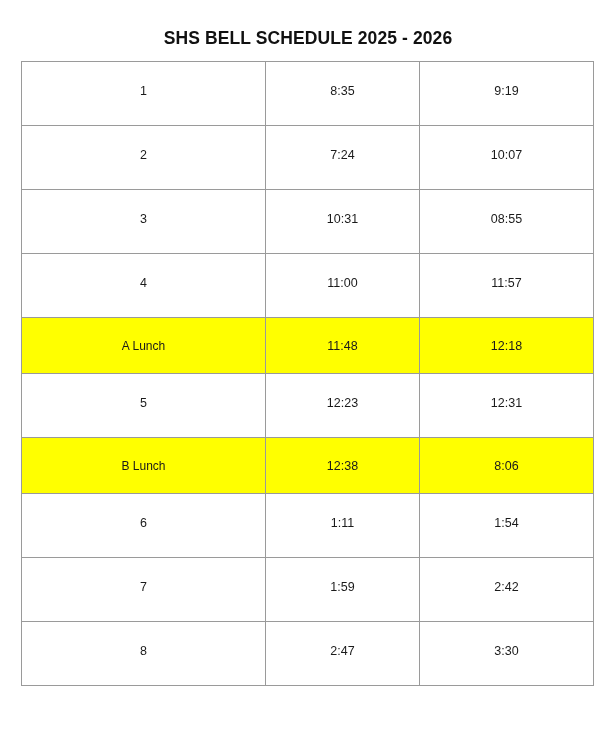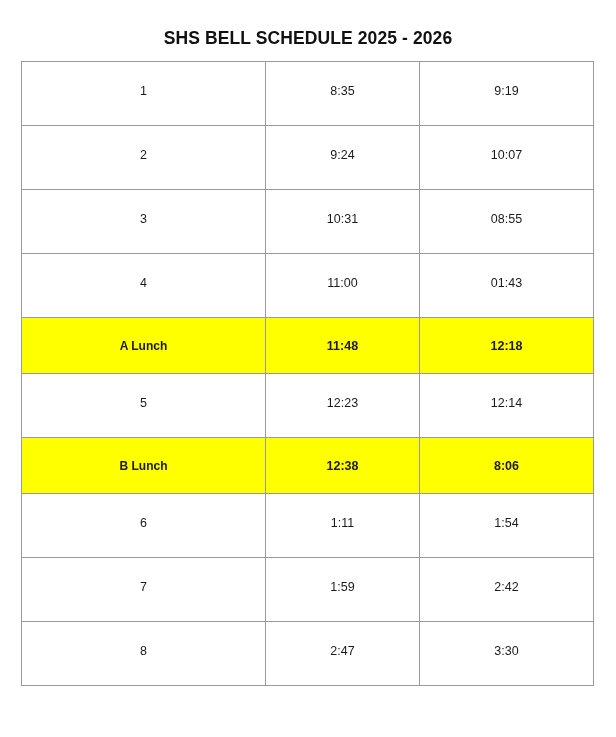--- a/index.html
+++ b/index.html
@@ -52,21 +52,20 @@
     box-sizing: border-box;
   }
   .col-period { width: 244px; }
   .col-start  { width: 154px; }
   .col-end    { width: 174px; }
 
   tr.lunch-row td {
     background: #FFFF00;
     height: 56px;
     padding-bottom: 0;
-    font-weight: bold;
   }
   tr.lunch-row td.col-period {
     font-size: 12px;
   }
 </style>
 </head>
 <body>
 
 <div class="page">
 
@@ -74,42 +73,42 @@
 
   <table class="schedule-table">
     <tbody>
         <tr>
           <td class="col-period">1</td>
           <td class="col-start">8:35</td>
           <td class="col-end">9:19</td>
         </tr>
         <tr>
           <td class="col-period">2</td>
-          <td class="col-start">9:24</td>
+          <td class="col-start">7:24</td>
           <td class="col-end">10:07</td>
         </tr>
         <tr>
           <td class="col-period">3</td>
           <td class="col-start">10:31</td>
           <td class="col-end">08:55</td>
         </tr>
         <tr>
           <td class="col-period">4</td>
           <td class="col-start">11:00</td>
-          <td class="col-end">01:43</td>
+          <td class="col-end">11:57</td>
         </tr>
         <tr class="lunch-row">
           <td class="col-period">A Lunch</td>
           <td class="col-start">11:48</td>
           <td class="col-end">12:18</td>
         </tr>
         <tr>
           <td class="col-period">5</td>
           <td class="col-start">12:23</td>
-          <td class="col-end">12:14</td>
+          <td class="col-end">12:31</td>
         </tr>
         <tr class="lunch-row">
           <td class="col-period">B Lunch</td>
           <td class="col-start">12:38</td>
           <td class="col-end">8:06</td>
         </tr>
         <tr>
           <td class="col-period">6</td>
           <td class="col-start">1:11</td>
           <td class="col-end">1:54</td>

